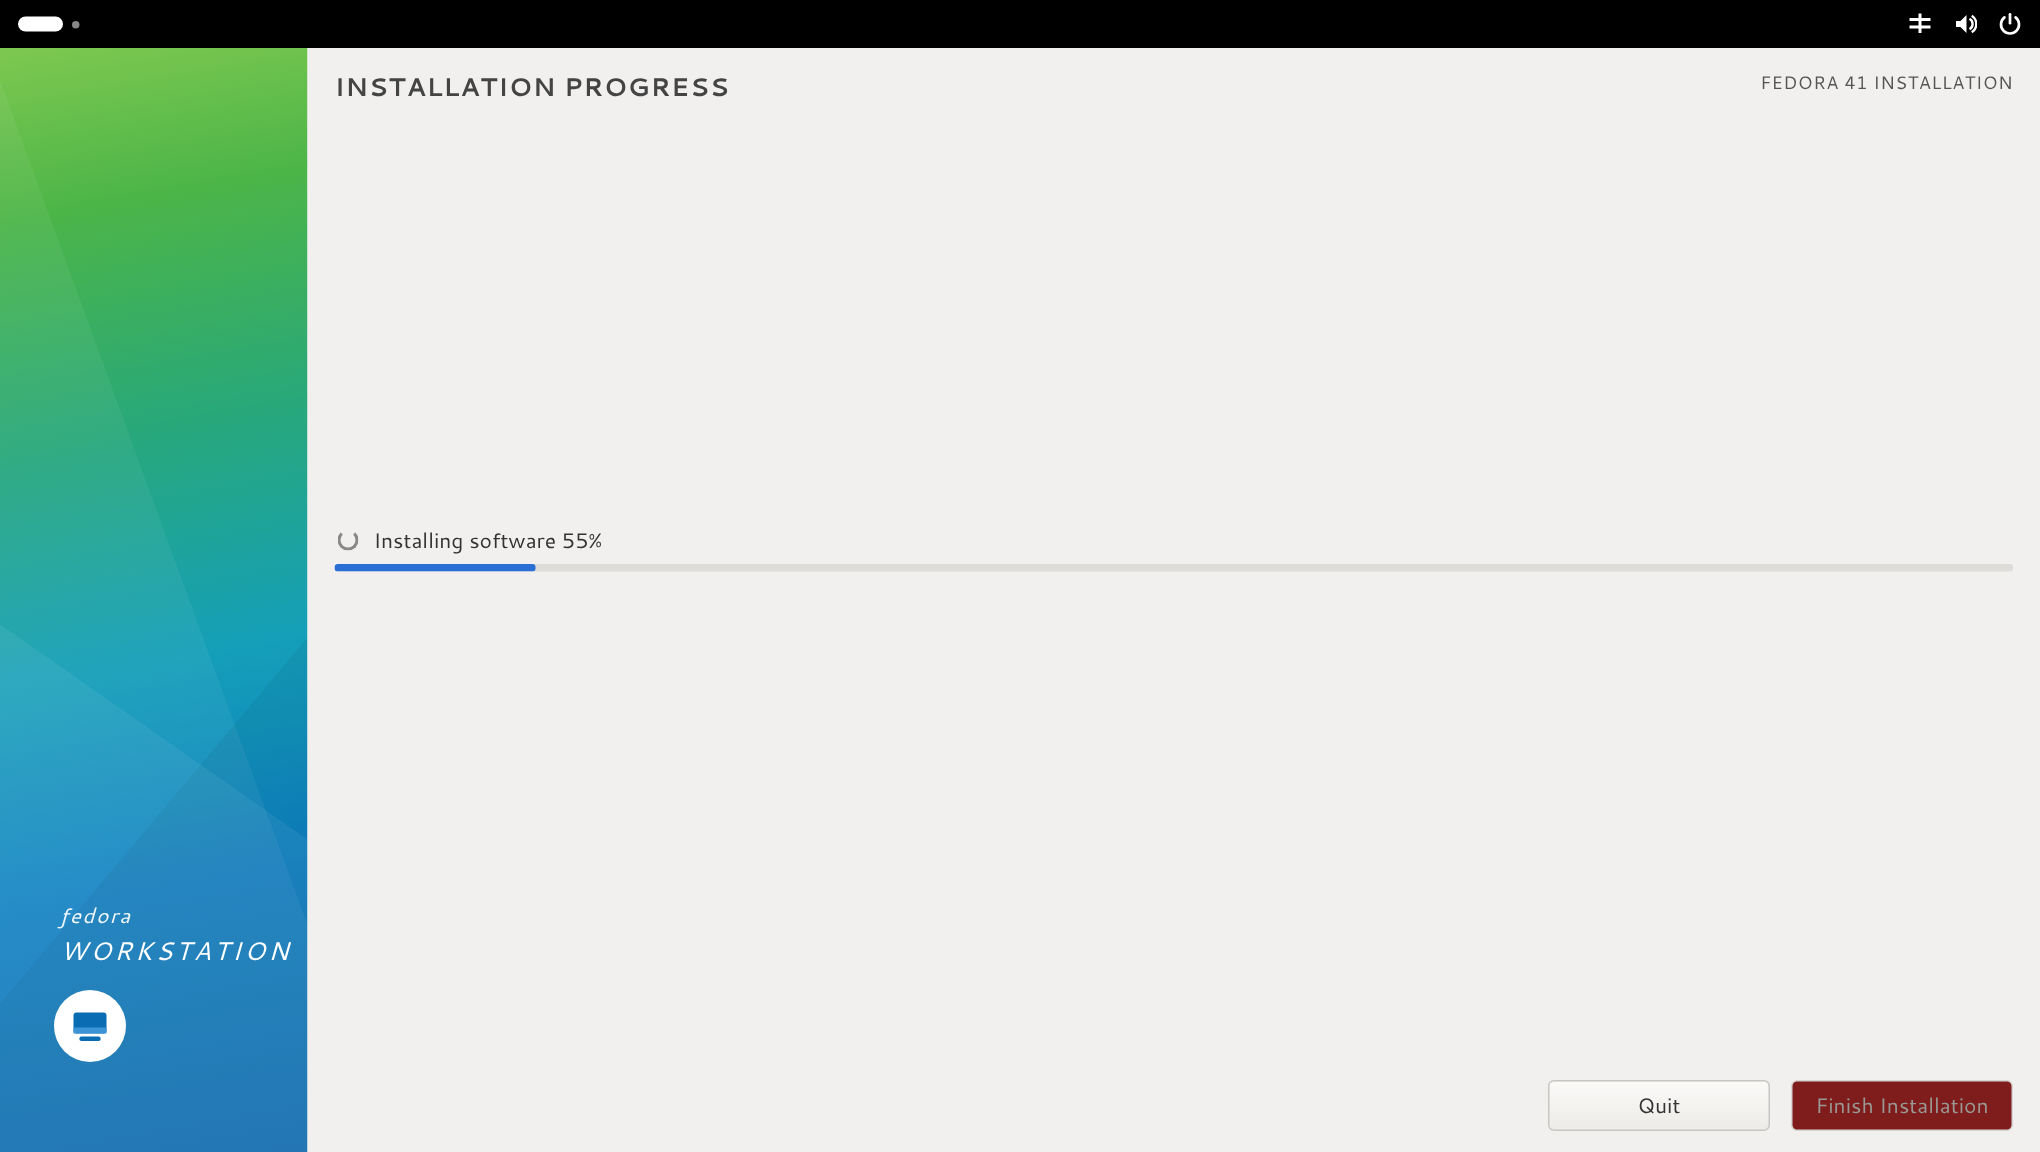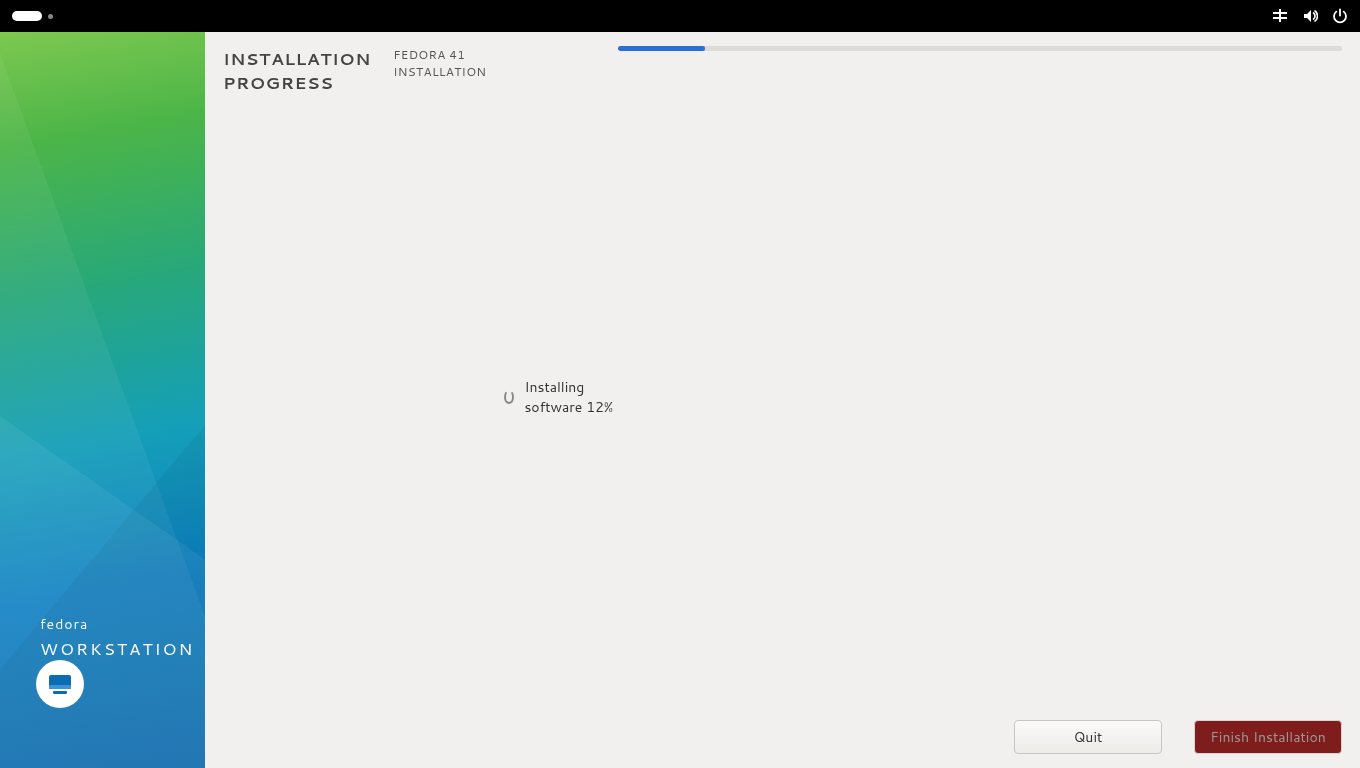--- a/index.html
+++ b/index.html
@@ -50,29 +50,29 @@
 }
 .sidebar-brand .fed { font-size: 14px; letter-spacing: 1px; opacity: 0.95; display:block; margin-bottom:2px;}
 .sidebar-brand .work { font-size: 17px; letter-spacing: 2px; font-weight: 400;}
 .sidebar-logo {
   position: absolute; left: 36px; bottom: 60px;
   width: 48px; height: 48px;
   background: #fff; border-radius: 50%;
   display: flex; align-items: center; justify-content: center;
 }
 
-.sidebar-brand { bottom: 108px; }
+.sidebar-brand { bottom: 122px; font-style: italic; }
 .sidebar-logo svg { width: 26px; height: 22px; }
 
 
 .content {
   flex: 1;
   background: #f1f0ee;
   display: flex;
-  flex-direction: row;
+  flex-direction: column;
   padding: 14px 18px 14px 18px;
   position: relative;
 }
 .content-header {
   display: flex; justify-content: space-between; align-items: flex-start;
   margin-bottom: 10px;
 }
 .title {
   font-size: 17px; font-weight: 600; color: #444; letter-spacing: 0.5px;
 }
@@ -99,21 +99,21 @@
   height: 5px; background: #dedcd9; border-radius: 2px; width: 100%;
   position: relative; overflow: hidden;
 }
 .progress-fill {
   position: absolute; left: 0; top: 0; bottom: 0;
   background: #2a6fd6; border-radius: 2px;
 }
 
 .content-footer {
   position: absolute; right: 18px; bottom: 14px;
-  display: flex; gap: 32px; padding-left: 32px;
+  display: flex; gap: 14px; padding-left: 32px;
 }
 .btn {
   min-width: 148px; height: 34px;
   border: 1px solid #c8c6c2; border-radius: 4px;
   background: linear-gradient(#fbfaf8, #ecebe8);
   font-size: 14px; color: #333;
   display: flex; align-items: center; justify-content: center;
   cursor: pointer;
 }
 .btn.disabled {
@@ -173,21 +173,21 @@
   <div class="content">
     <div class="content-header">
       <div class="title">INSTALLATION PROGRESS</div>
       <div class="subtitle">FEDORA 41 INSTALLATION</div>
     </div>
 
     <div class="spacer-top"></div>
 
     <div class="progress-line">
       <div class="spinner"></div>
-      <span>Installing software 12%</span>
+      <span>Installing software 55%</span>
     </div>
     <div class="progress-track">
       <div class="progress-fill" id="progress-fill" style="width: 12%; background: rgb(42, 111, 214);"></div>
     </div>
 
     <div class="content-footer">
       <div class="btn">Quit</div>
       <div class="btn disabled">Finish Installation</div>
     </div>
   </div>

